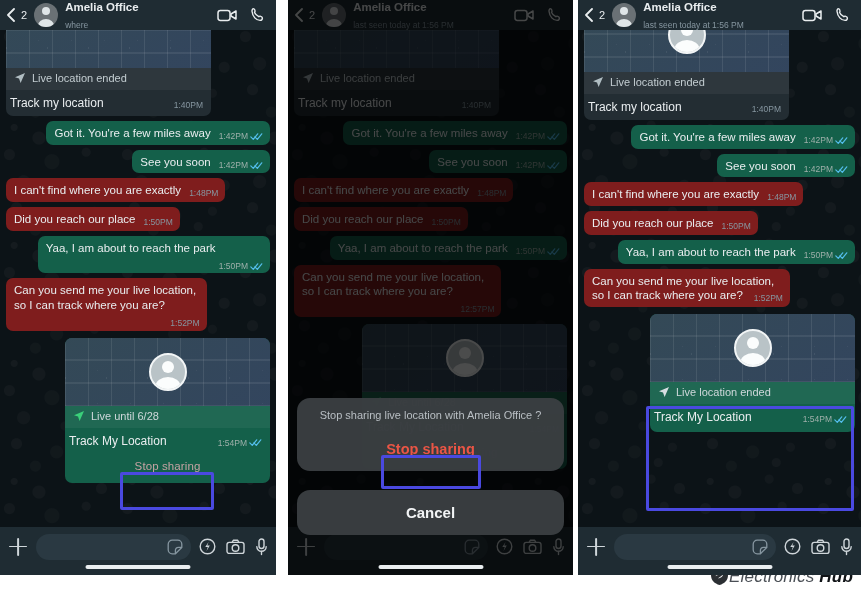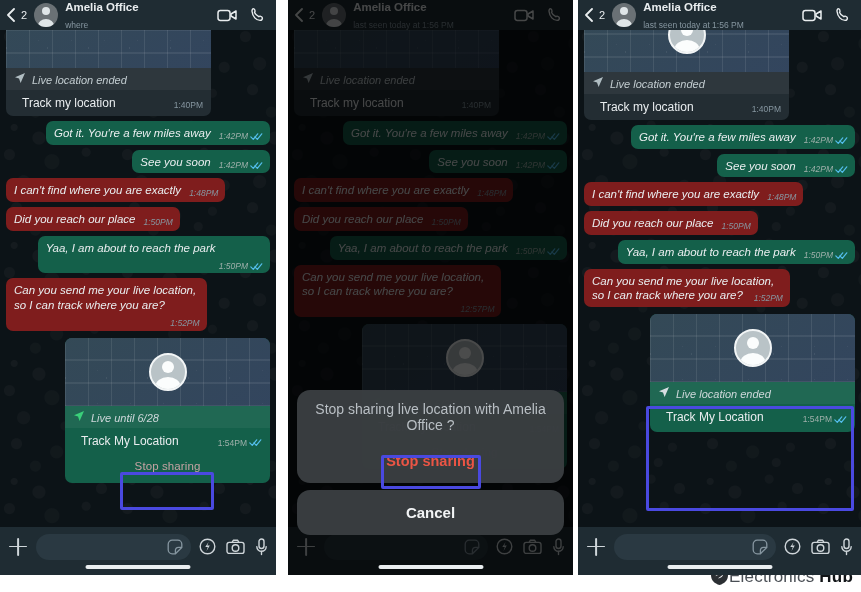--- a/index.html
+++ b/index.html
@@ -85,21 +85,20 @@
   .row.in  { justify-content: flex-start; }
 
   .bubble {
     position: relative;
     max-width: 88%;
     border-radius: 7px;
     padding: 5px 7px 4px 8px;
     font-size: 11.5px;
     line-height: 1.28;
     color: #e9edef;
-    font-style: italic;
   }
   .bubble.in  { background: #7f1d1d; }
   .bubble.out { background: #14604a; }
   .bubble .txt { display:inline; }
   .meta {
     display: inline-flex; align-items: center; gap: 2px;
     float: right; margin: 3px 0 0 8px;
     font-size: 8.5px; color: #9fb0ab; white-space: nowrap;
     transform: translateY(2px);
   }
@@ -134,29 +133,28 @@
   }
   .map-pin::before{
     content:''; position:absolute; left:50%; top:6px; transform:translateX(-50%);
     width:12px;height:12px;border-radius:50%;background:#fbfdfd;
   }
   .map-pin::after{
     content:''; position:absolute; left:50%; bottom:-7px; transform:translateX(-50%);
     width:25px;height:19px;border-radius:50% 50% 0 0;background:#fbfdfd;
   }
   .loc-strip {
-    display:flex; align-items:flex-end; gap:6px;
+    display:flex; align-items:flex-start; gap:6px;
     padding: 4px 8px; font-size: 11px; color:#cfd8db;
     background: rgba(255,255,255,.055);
-    font-style: italic;
   }
   .loc-card.in .loc-strip { background: rgba(255,255,255,.05); color:#c3cdd1; }
   .loc-title-row {
     display:flex; align-items:flex-end; justify-content:space-between;
-    padding: 6px 8px 6px 16px; gap:6px;
+    padding: 6px 8px 6px 4px; gap:6px;
   }
   .loc-title { font-size: 12px; color:#e9edef; }
   .loc-meta { display:inline-flex; align-items:center; gap:2px; font-size:8.5px; color:#9fb0ab; white-space:nowrap;}
   .loc-card.in .loc-meta { color:#8696a0; }
   .stop-sharing-row { padding: 2px 0 9px 0; text-align:center; }
   .stop-sharing-text { font-size: 11.5px; color:#c5a3a3; letter-spacing:.1px; }
 
   
   .hl-box {
     position:absolute; border: 3px solid #4a49e0; border-radius:2px;
@@ -192,37 +190,37 @@
   .dim-overlay { position:absolute; inset:0; background: rgba(0,0,0,.70); z-index: 30; }
   .action-sheet {
     position:absolute; left:9px; right:9px; bottom: 40px; z-index: 31;
     display:flex; flex-direction:column; gap: 7px;
   }
   .sheet-group {
     background: rgba(58,62,66,.96); border-radius: 13px; overflow:hidden;
     display:flex; flex-direction:column;
   }
   .sheet-msg {
-    text-align:center; color:#b9bfc4; font-size: 14px;
+    text-align:center; color:#b9bfc4; font-size: 11px;
     padding: 11px 14px 9px 14px;
   }
   .sheet-action {
     text-align:center; padding: 11px 0 14px 0;
     color:#eb5545; font-size: 14.5px; font-weight: bold;
   }
   .sheet-cancel {
     background: rgba(58,62,66,.96); border-radius: 13px;
     text-align:center; padding: 14px 0; color:#f2f4f5;
-    font-size: 15px; font-weight: bold;
+    font-size: 15px; font-weight: bold; margin-top: 12px;
   }
 
   
   .brand {
     position:absolute; right: 8px; bottom: 0px;
-    display:flex; align-items:center; height: 30px;
+    display:flex; align-items:center; height: 30px; font-style: italic;
   }
   .brand-name { font-size: 17px; color:#4a4f55; letter-spacing:.2px; }
   .brand-name b { color:#111417; font-weight:bold; }
 </style>
 </head>
 <body>
 
 <div class="stage">
 
   <div class="panel" id="panel-1">

